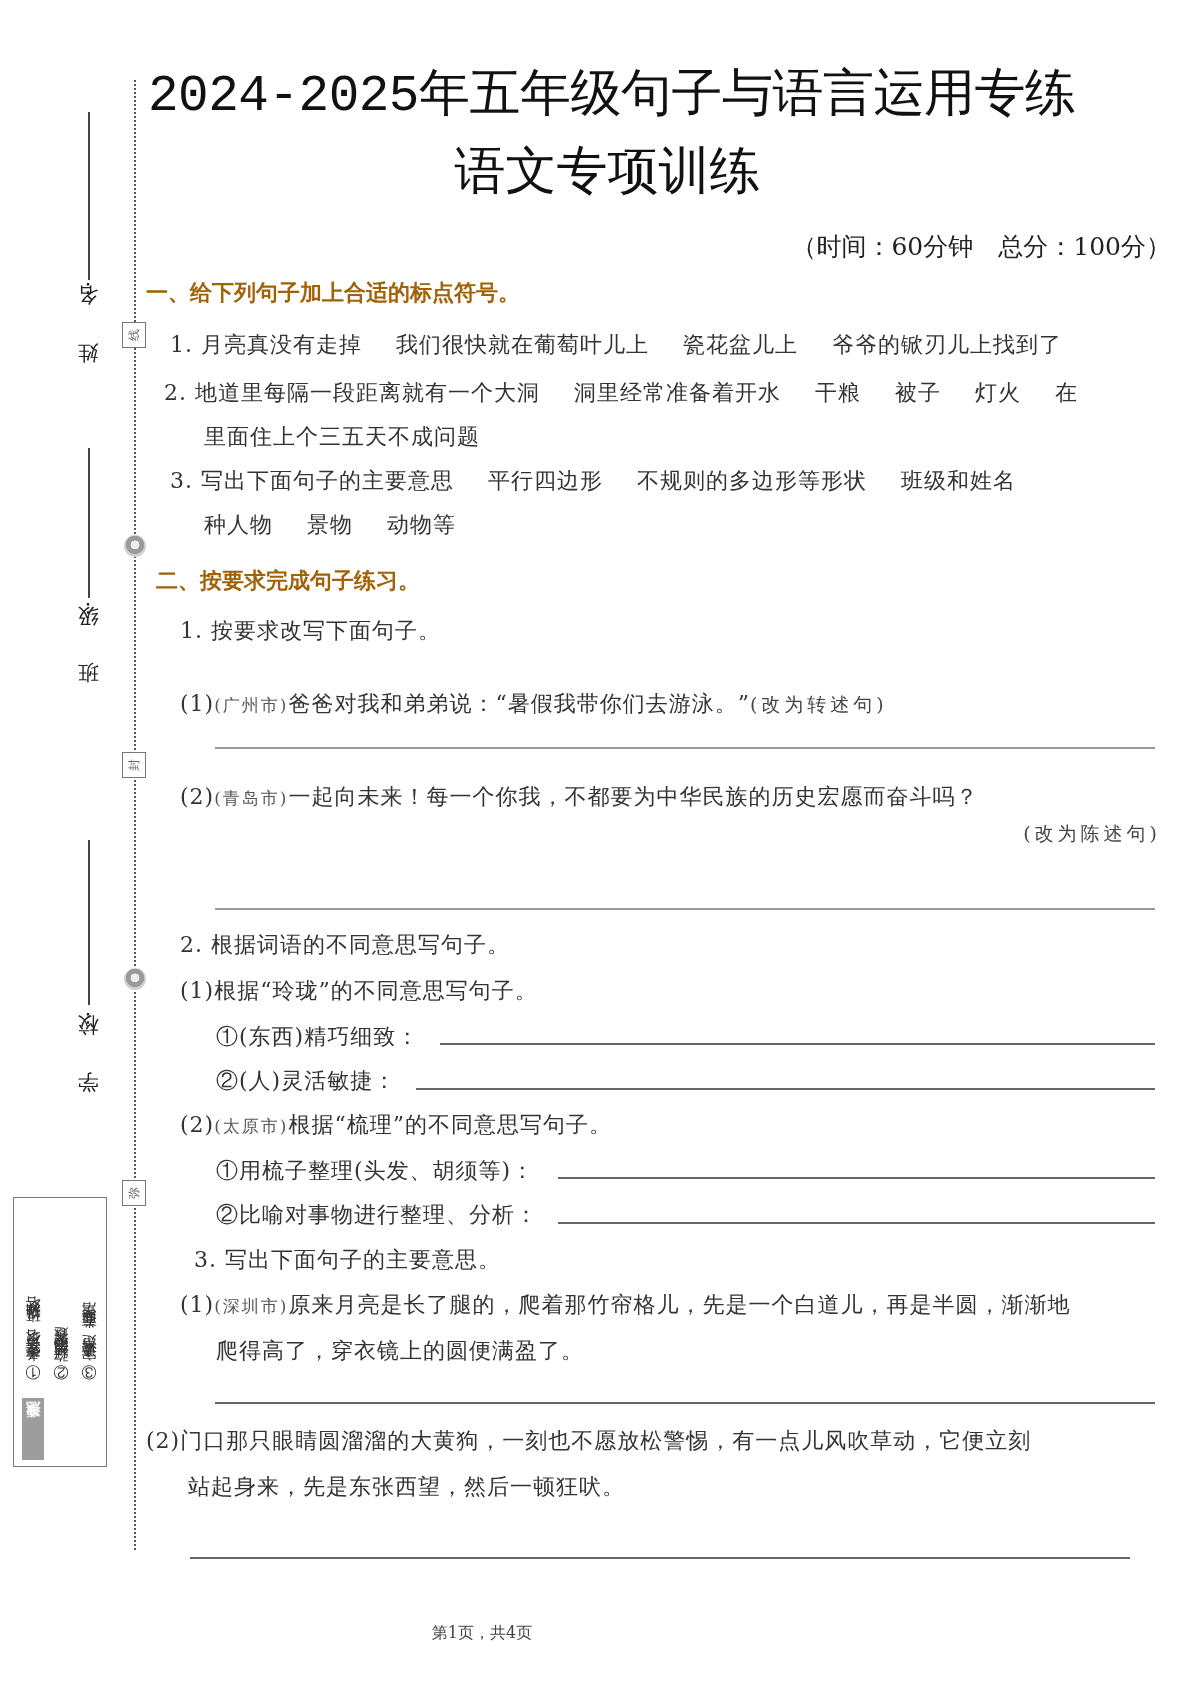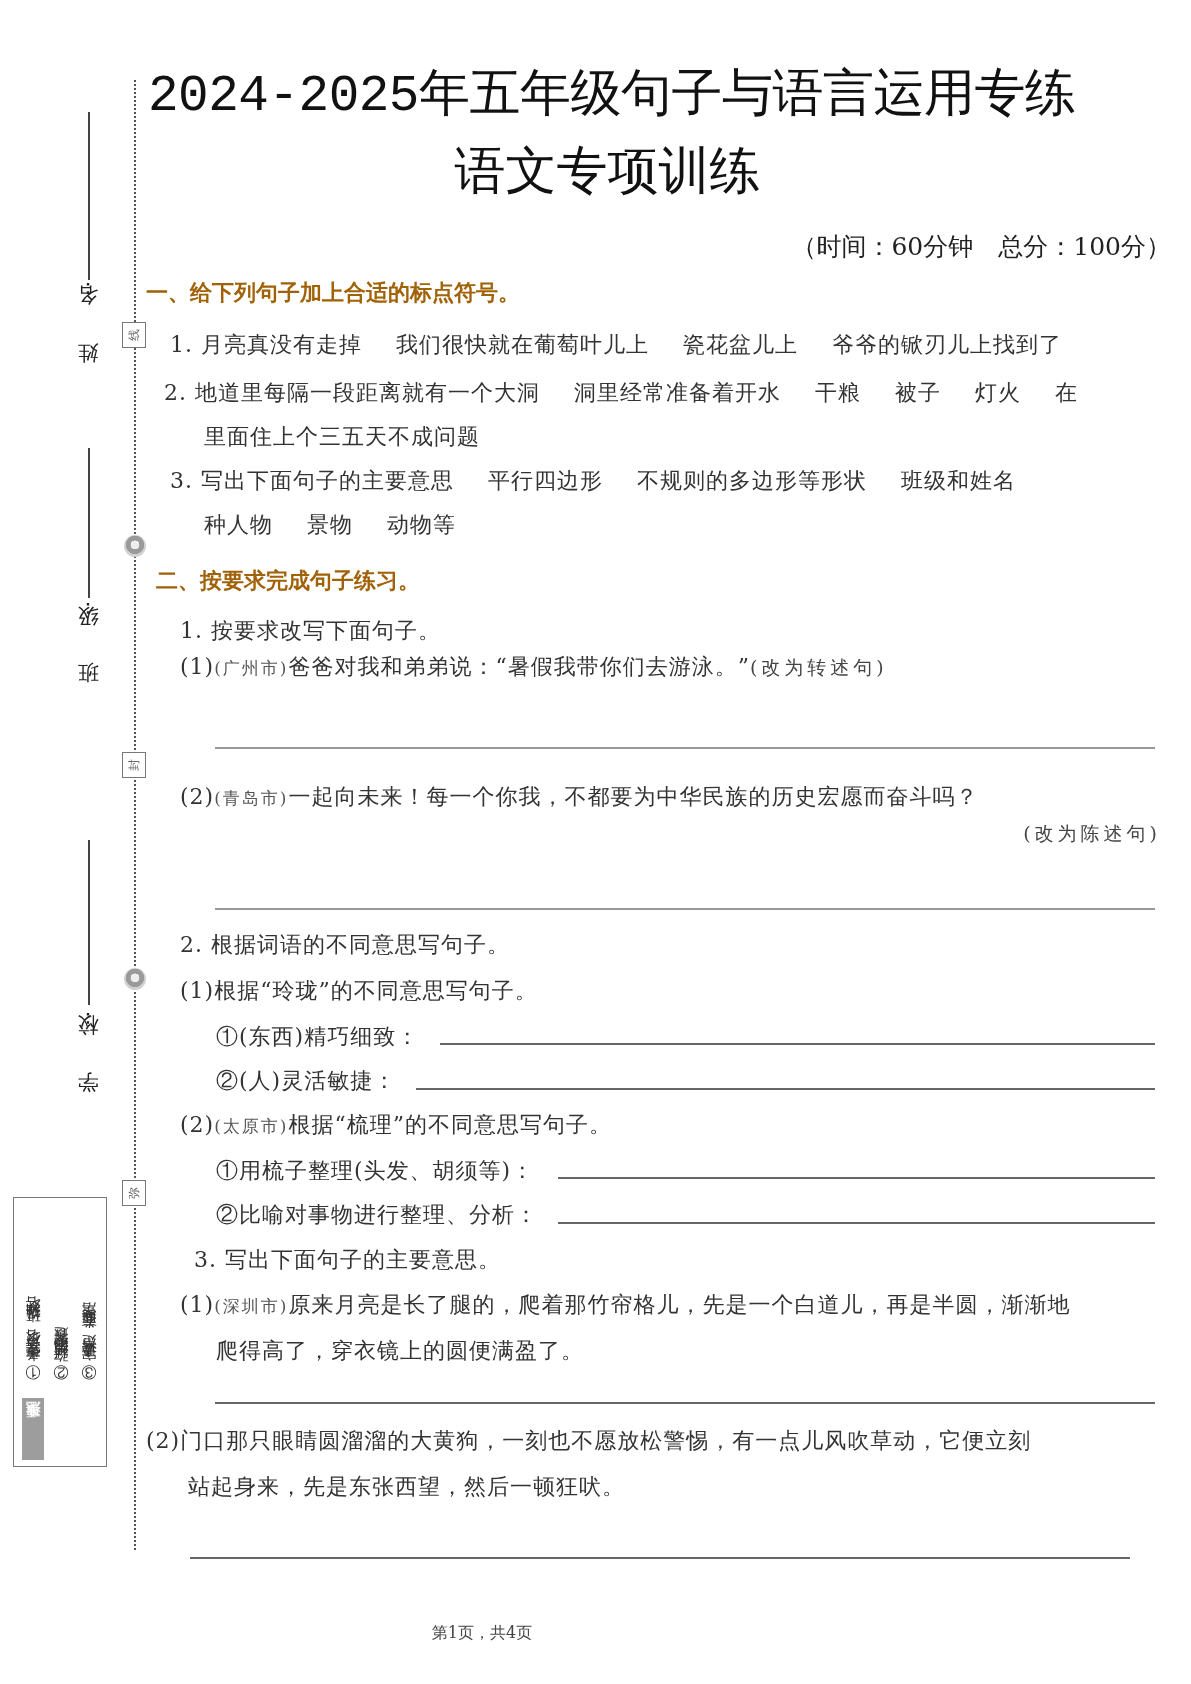--- a/index.html
+++ b/index.html
@@ -153,21 +153,21 @@
 <div class="q-line" style="left:204px;top:510px">
   <span>种人物</span><span class="gap"></span>
   <span>景物</span><span class="gap"></span>
   <span>动物等</span>
 </div>
 
 <div class="sec-title" style="left:156px;top:566px">二、按要求完成句子练习。</div>
 
 <div class="q-line" style="left:180px;top:616px">1. 按要求改写下面句子。</div>
 
-<div class="q-line" style="left:180px;top:652px">
+<div class="q-line" style="left:180px;top:689px">
   <span>(1)</span><span class="src">(广州市)</span><span>爸爸对我和弟弟说：“暑假我带你们去游泳。”</span><span class="hint">(改为转述句)</span>
 </div>
 <div class="answer-line light" style="left:215px;top:747px;width:940px"></div>
 
 <div class="q-line" style="left:180px;top:782px">
   <span>(2)</span><span class="src">(青岛市)</span><span>一起向未来！每一个你我，不都要为中华民族的历史宏愿而奋斗吗？</span>
 </div>
 <div class="q-line" style="right:30px;top:820px">
   <span class="hint">(改为陈述句)</span>
 </div>

